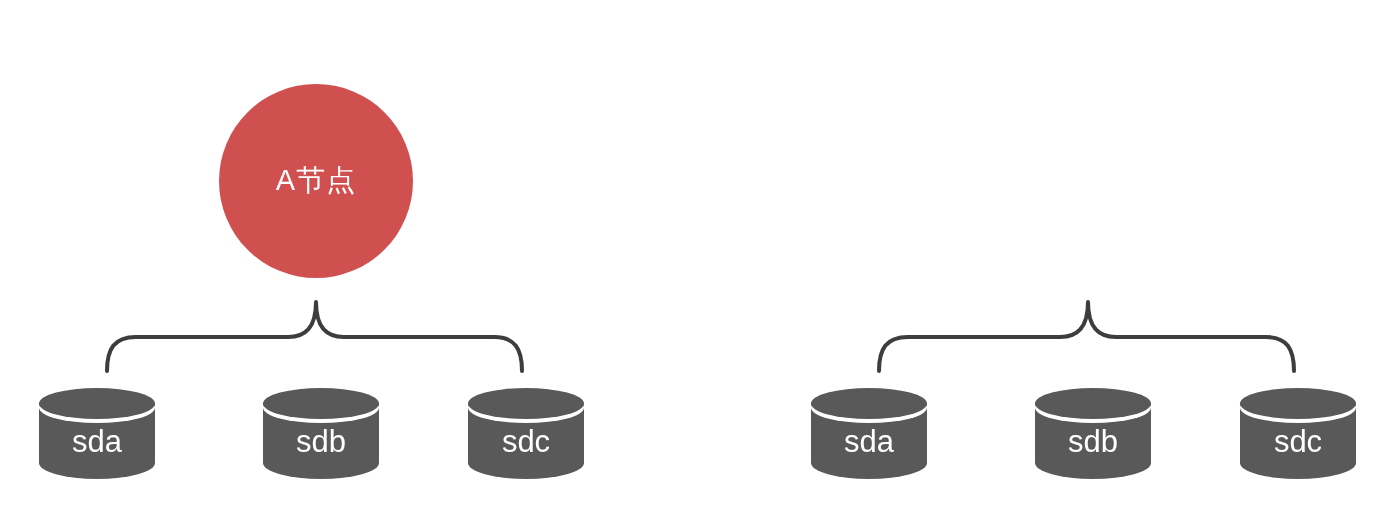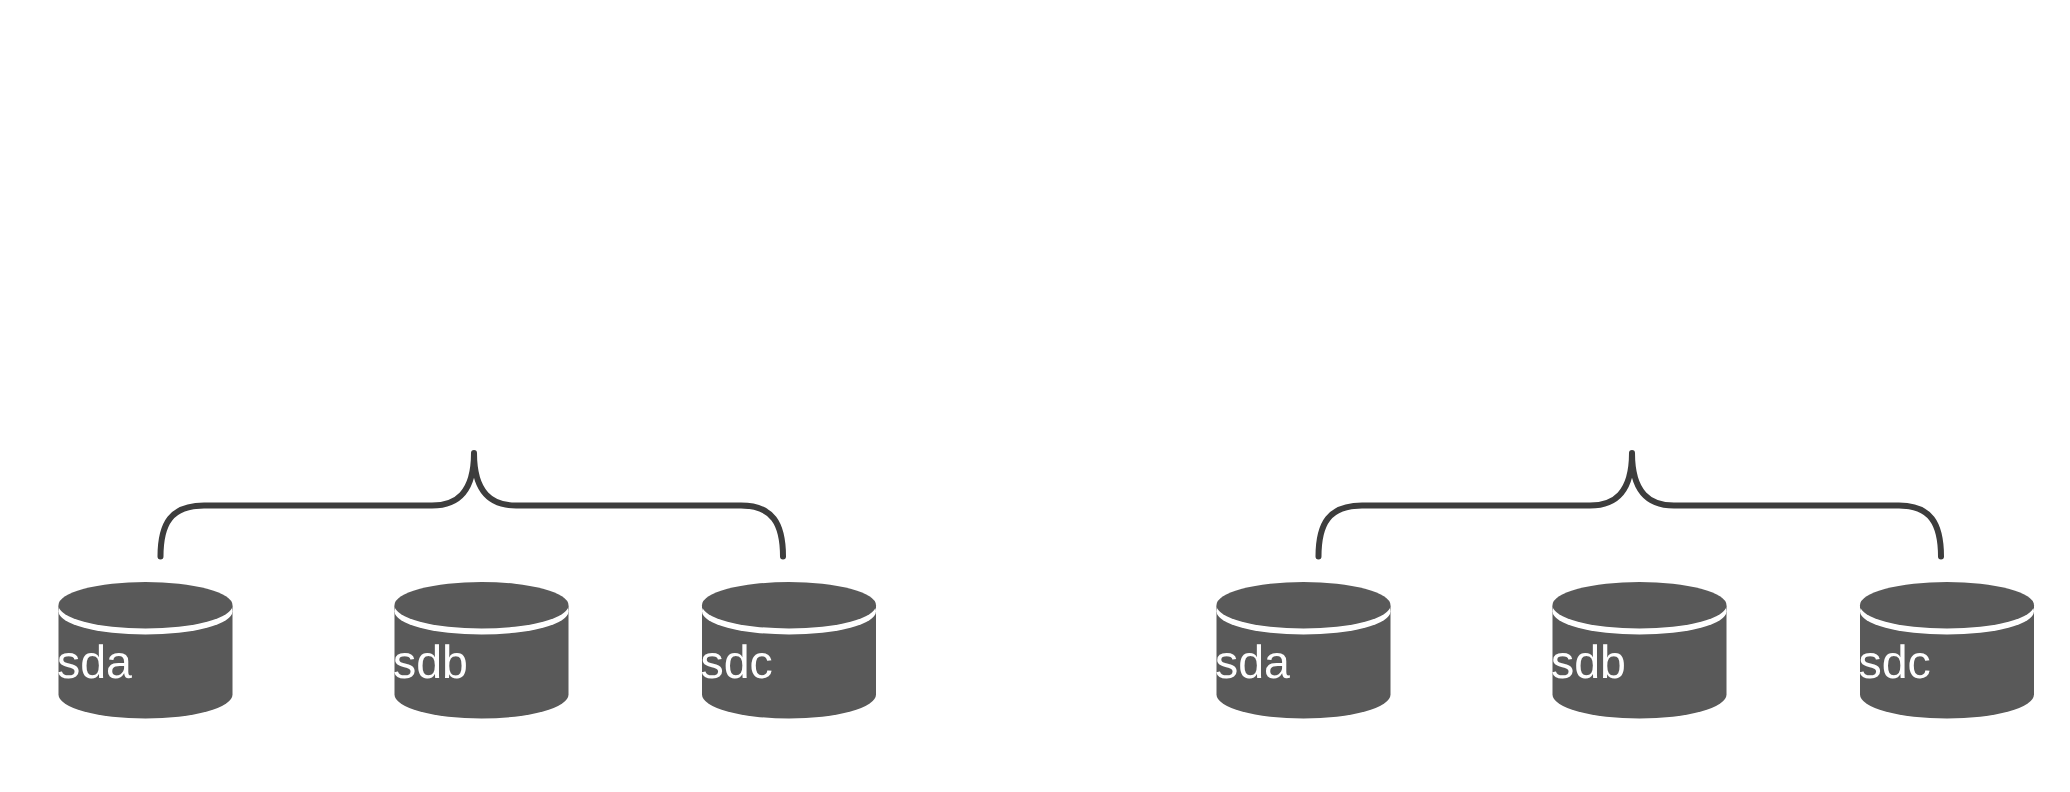--- a/index.html
+++ b/index.html
@@ -53,21 +53,21 @@
   .disk svg {
     position: absolute;
     left: 0;
     top: 0;
   }
   .disk-label {
     position: absolute;
     left: 0;
     right: 0;
     top: 38px;
-    text-align: left;
+    text-align: center;
     color: #ffffff;
     font-size: 31px;
     line-height: 1.1;
     white-space: nowrap;
   }
   .node-a { left: 219px; }
   .node-b { left: 991px; }
   .disk-a1 { left: 38px; }
   .disk-a2 { left: 262px; }
   .disk-a3 { left: 467px; }
@@ -78,20 +78,23 @@
 </head>
 <body>
 
 <div class="canvas">
 
   <svg class="brace-layer" width="1380" height="528" viewBox="0 0 1380 528">
     <path class="brace" d="M107 371 C107 349 114 337 136 337 L288 337 C304 337 316 329 316 302 C316 329 328 337 344 337 L494 337 C515 337 522 349 522 371"></path>
     <path class="brace" d="M879 371 C879 349 886 337 908 337 L1060 337 C1076 337 1088 329 1088 302 C1088 329 1100 337 1116 337 L1266 337 C1287 337 1294 349 1294 371"></path>
   </svg>
 
+  <div class="node node-a">
+    <span class="node-label">A节点</span>
+  </div>
 
 
   <div class="disk disk-a1">
     <svg width="118" height="94" viewBox="0 0 118 94">
       <path d="M1 17 V76 A58 16 0 0 0 117 76 V17 Z" fill="#595959"></path>
       <ellipse cx="59" cy="20.5" rx="58" ry="15.5" fill="#ffffff"></ellipse>
       <ellipse cx="59" cy="16.5" rx="58" ry="15.5" fill="#595959"></ellipse>
     </svg>
     <span class="disk-label">sda</span>
   </div>

